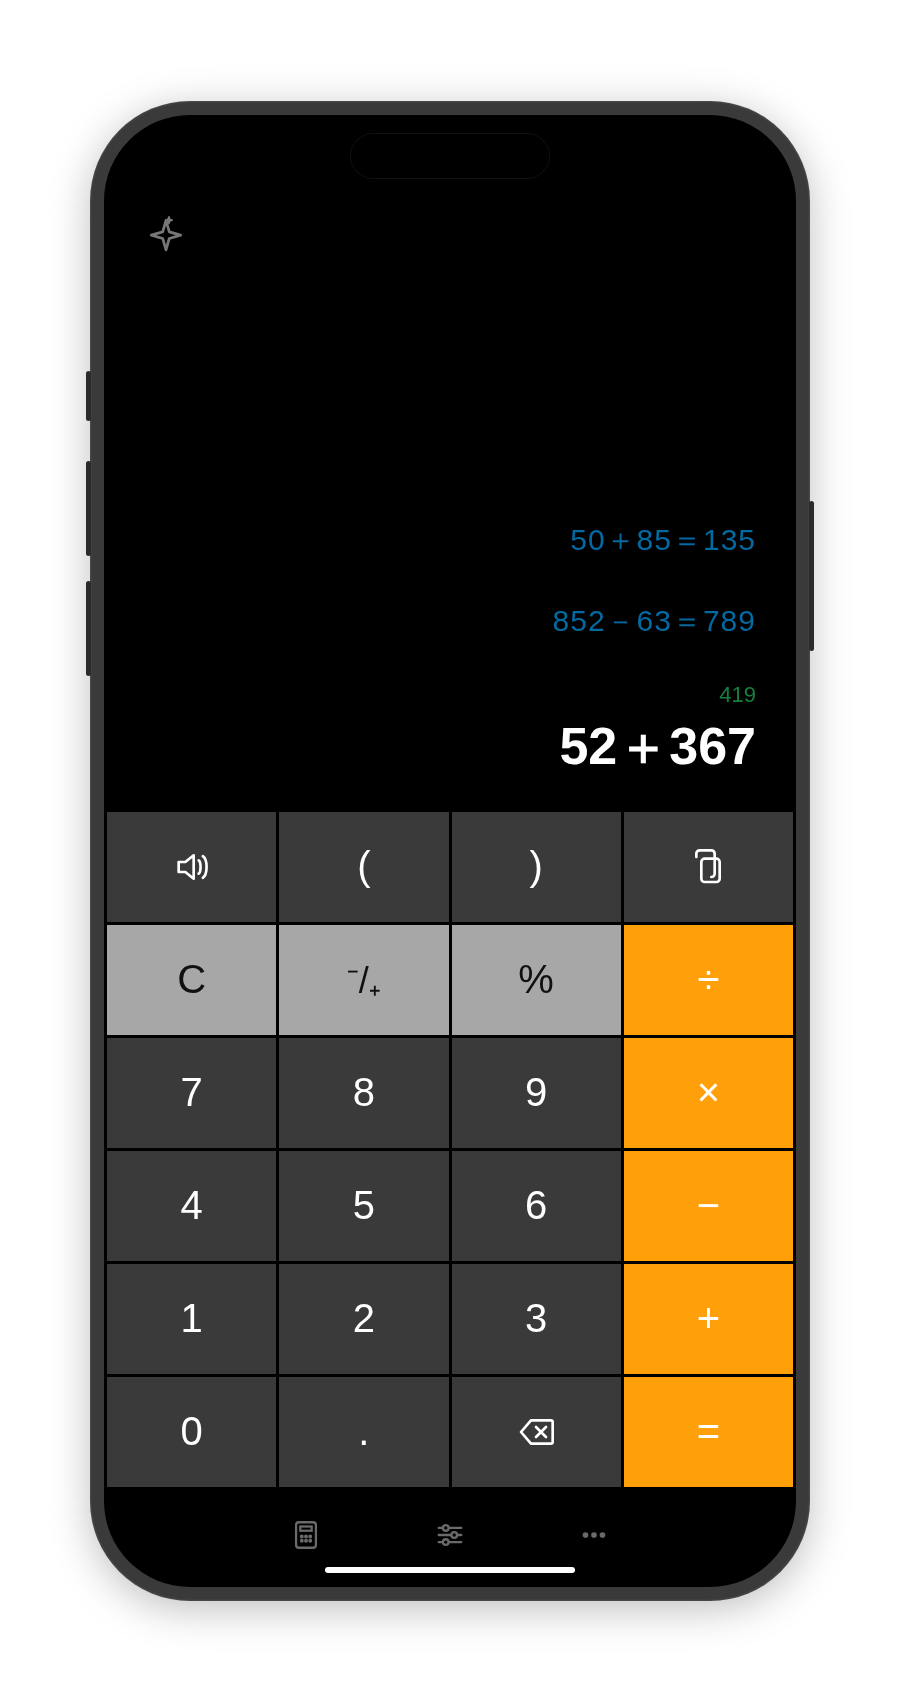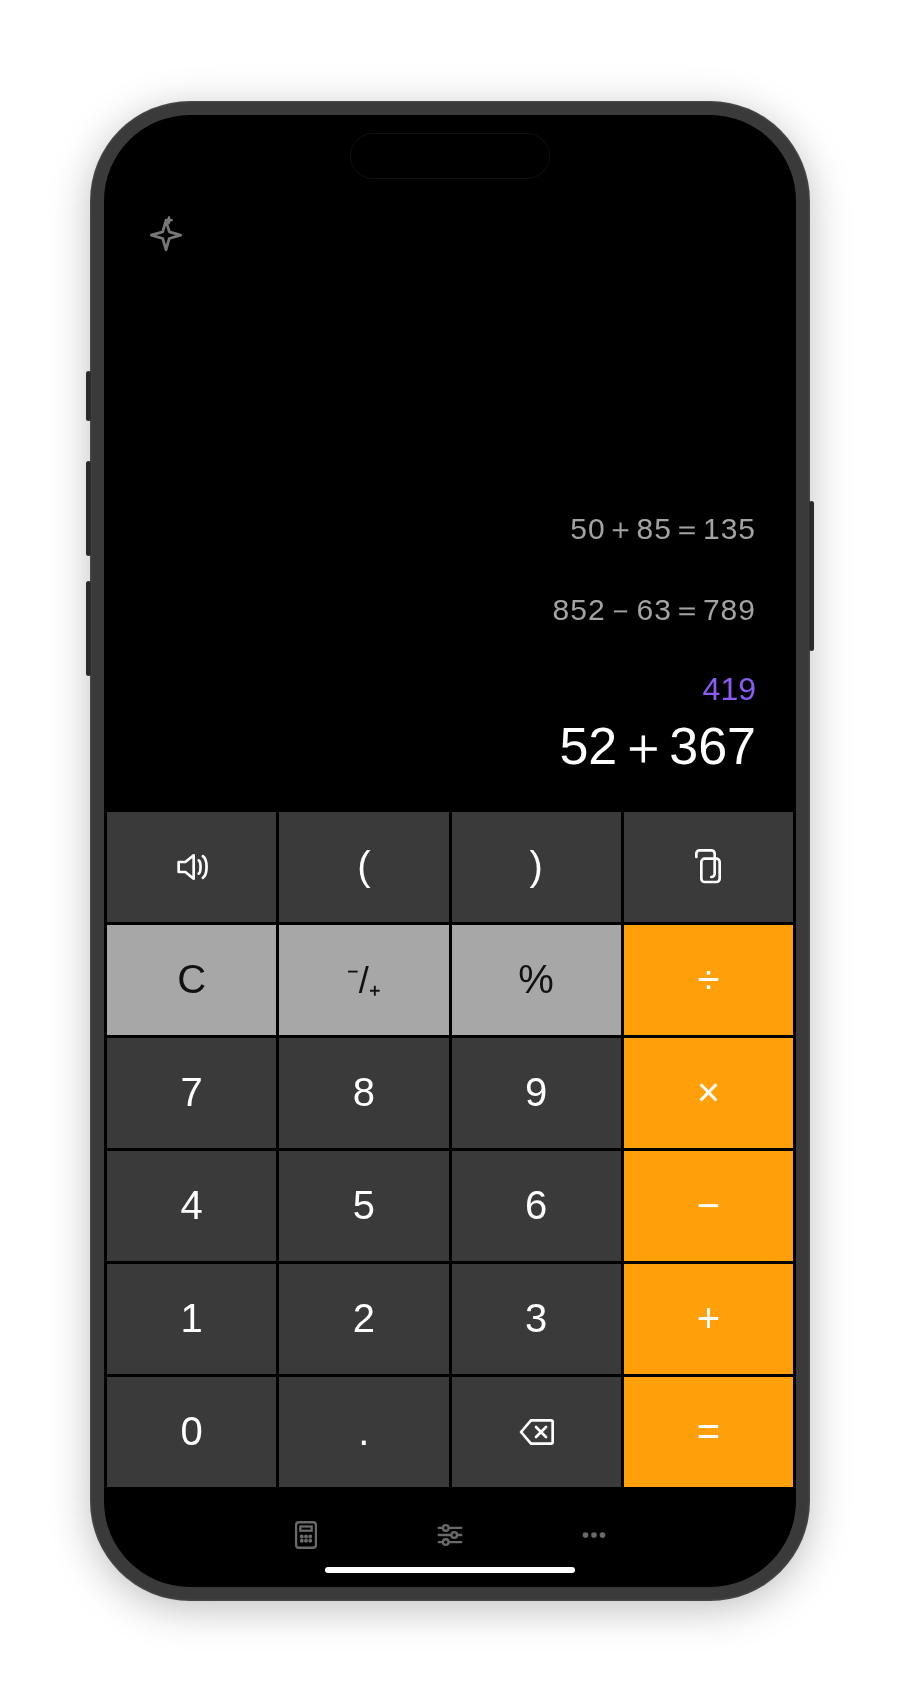--- a/index.html
+++ b/index.html
@@ -86,34 +86,34 @@
     display: flex;
     flex-direction: column;
     justify-content: flex-end;
     align-items: flex-end;
     gap: 40px;
     padding-bottom: 10px;
     padding-top: 120px;
   }
   .history-line {
     font-size: 30px;
-    color: #a3a3a3;
+    color: #0369a1;
     letter-spacing: 1px;
   }
   .current-block {
     display:flex; flex-direction:column; align-items:flex-end; gap:4px;
   }
   .preview-result {
-    font-size: 32px;
-    color: #8b5cf6;
+    font-size: 22px;
+    color: #15803d;
   }
   .current-expr {
     font-size: 52px;
     color: #fff;
-    font-weight: 400;
+    font-weight: 700;
   }
   .keypad {
     display: grid;
     grid-template-columns: repeat(4, 1fr);
     grid-auto-rows: 110px;
     gap: 3px;
     background: #000;
     padding: 0 3px 0 3px;
   }
   .key {

